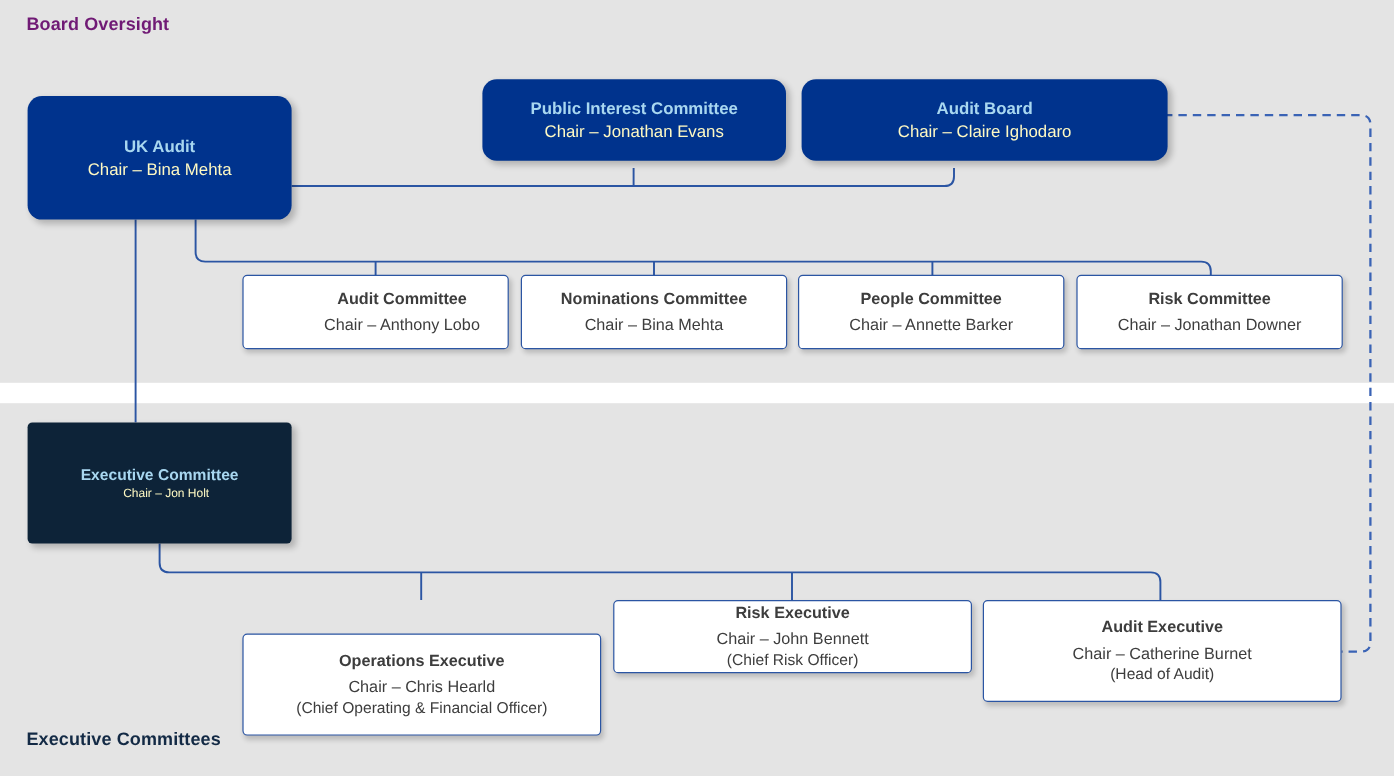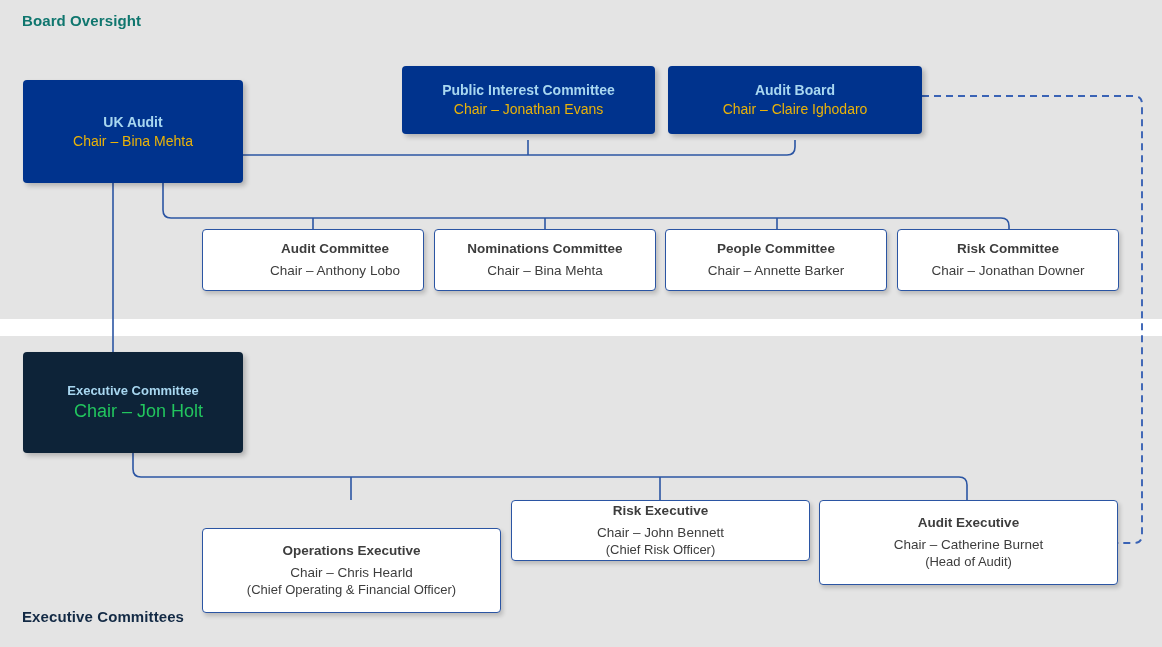--- a/index.html
+++ b/index.html
@@ -31,21 +31,21 @@
   
   .section-label {
     position: absolute;
     font-size: 15px;
     font-weight: bold;
     letter-spacing: 0.1px;
     white-space: nowrap;
   }
   .label-board {
     left: 22px; top: 12px;
-    color: #0f766e;
+    color: #701a75;
     text-align: center;
   }
   .label-exec {
     left: 22px; top: 608px;
     color: #132a45;
   }
 
   
   .connectors {
     position: absolute;
@@ -73,42 +73,43 @@
     line-height: 1.35;
   }
   .node .node-sub2 {
     line-height: 1.3;
   }
 
   
   .node.solid-blue {
     background: #00338d;
     box-shadow: 3px 3px 5px rgba(0,0,0,0.22);
+    border-radius: 12px;
   }
   .node.solid-blue .node-title {
     color: #a8d7f0;
     font-size: 14px;
   }
   .node.solid-blue .node-sub {
-    color: #eab308;
+    color: #fef9c3;
     font-size: 14px;
   }
 
   
   .node.solid-navy {
     background: #0d2338;
     box-shadow: 3px 3px 5px rgba(0,0,0,0.22);
   }
   .node.solid-navy .node-title {
     color: #a8d7f0;
     font-size: 13px;
   }
   .node.solid-navy .node-sub {
-    color: #22c55e;
-    font-size: 18px;
+    color: #fef9c3;
+    font-size: 10px;
     margin-left: 11px;
   }
 
   
   .node.outlined {
     background: #ffffff;
     border: 1.4px solid #2b55a3;
     box-shadow: 2px 3px 4px rgba(0,0,0,0.18);
   }
   .node.outlined .node-title {
@@ -164,21 +165,21 @@
   <div class="node solid-blue" style="left:23px; top:80px; width:220px; height:103px;">
     <div class="node-title">UK Audit</div>
     <div class="node-sub">Chair – Bina Mehta</div>
   </div>
 
   <div class="node solid-blue" style="left:402px; top:66px; width:253px; height:68px;">
     <div class="node-title">Public Interest Committee</div>
     <div class="node-sub">Chair – Jonathan Evans</div>
   </div>
 
-  <div class="node solid-blue" style="left:668px; top:66px; width:254px; height:68px;">
+  <div class="node solid-blue" style="left:668px; top:66px; width:305px; height:68px;">
     <div class="node-title">Audit Board</div>
     <div class="node-sub">Chair – Claire Ighodaro</div>
   </div>
 
   <div class="node outlined" style="left:202px; top:229px; width:222px; height:62px;padding-left:44px;">
     <div class="node-title">Audit Committee</div>
     <div class="node-sub">Chair – Anthony Lobo</div>
   </div>
 
   <div class="node outlined" style="left:434px; top:229px; width:222px; height:62px;">

